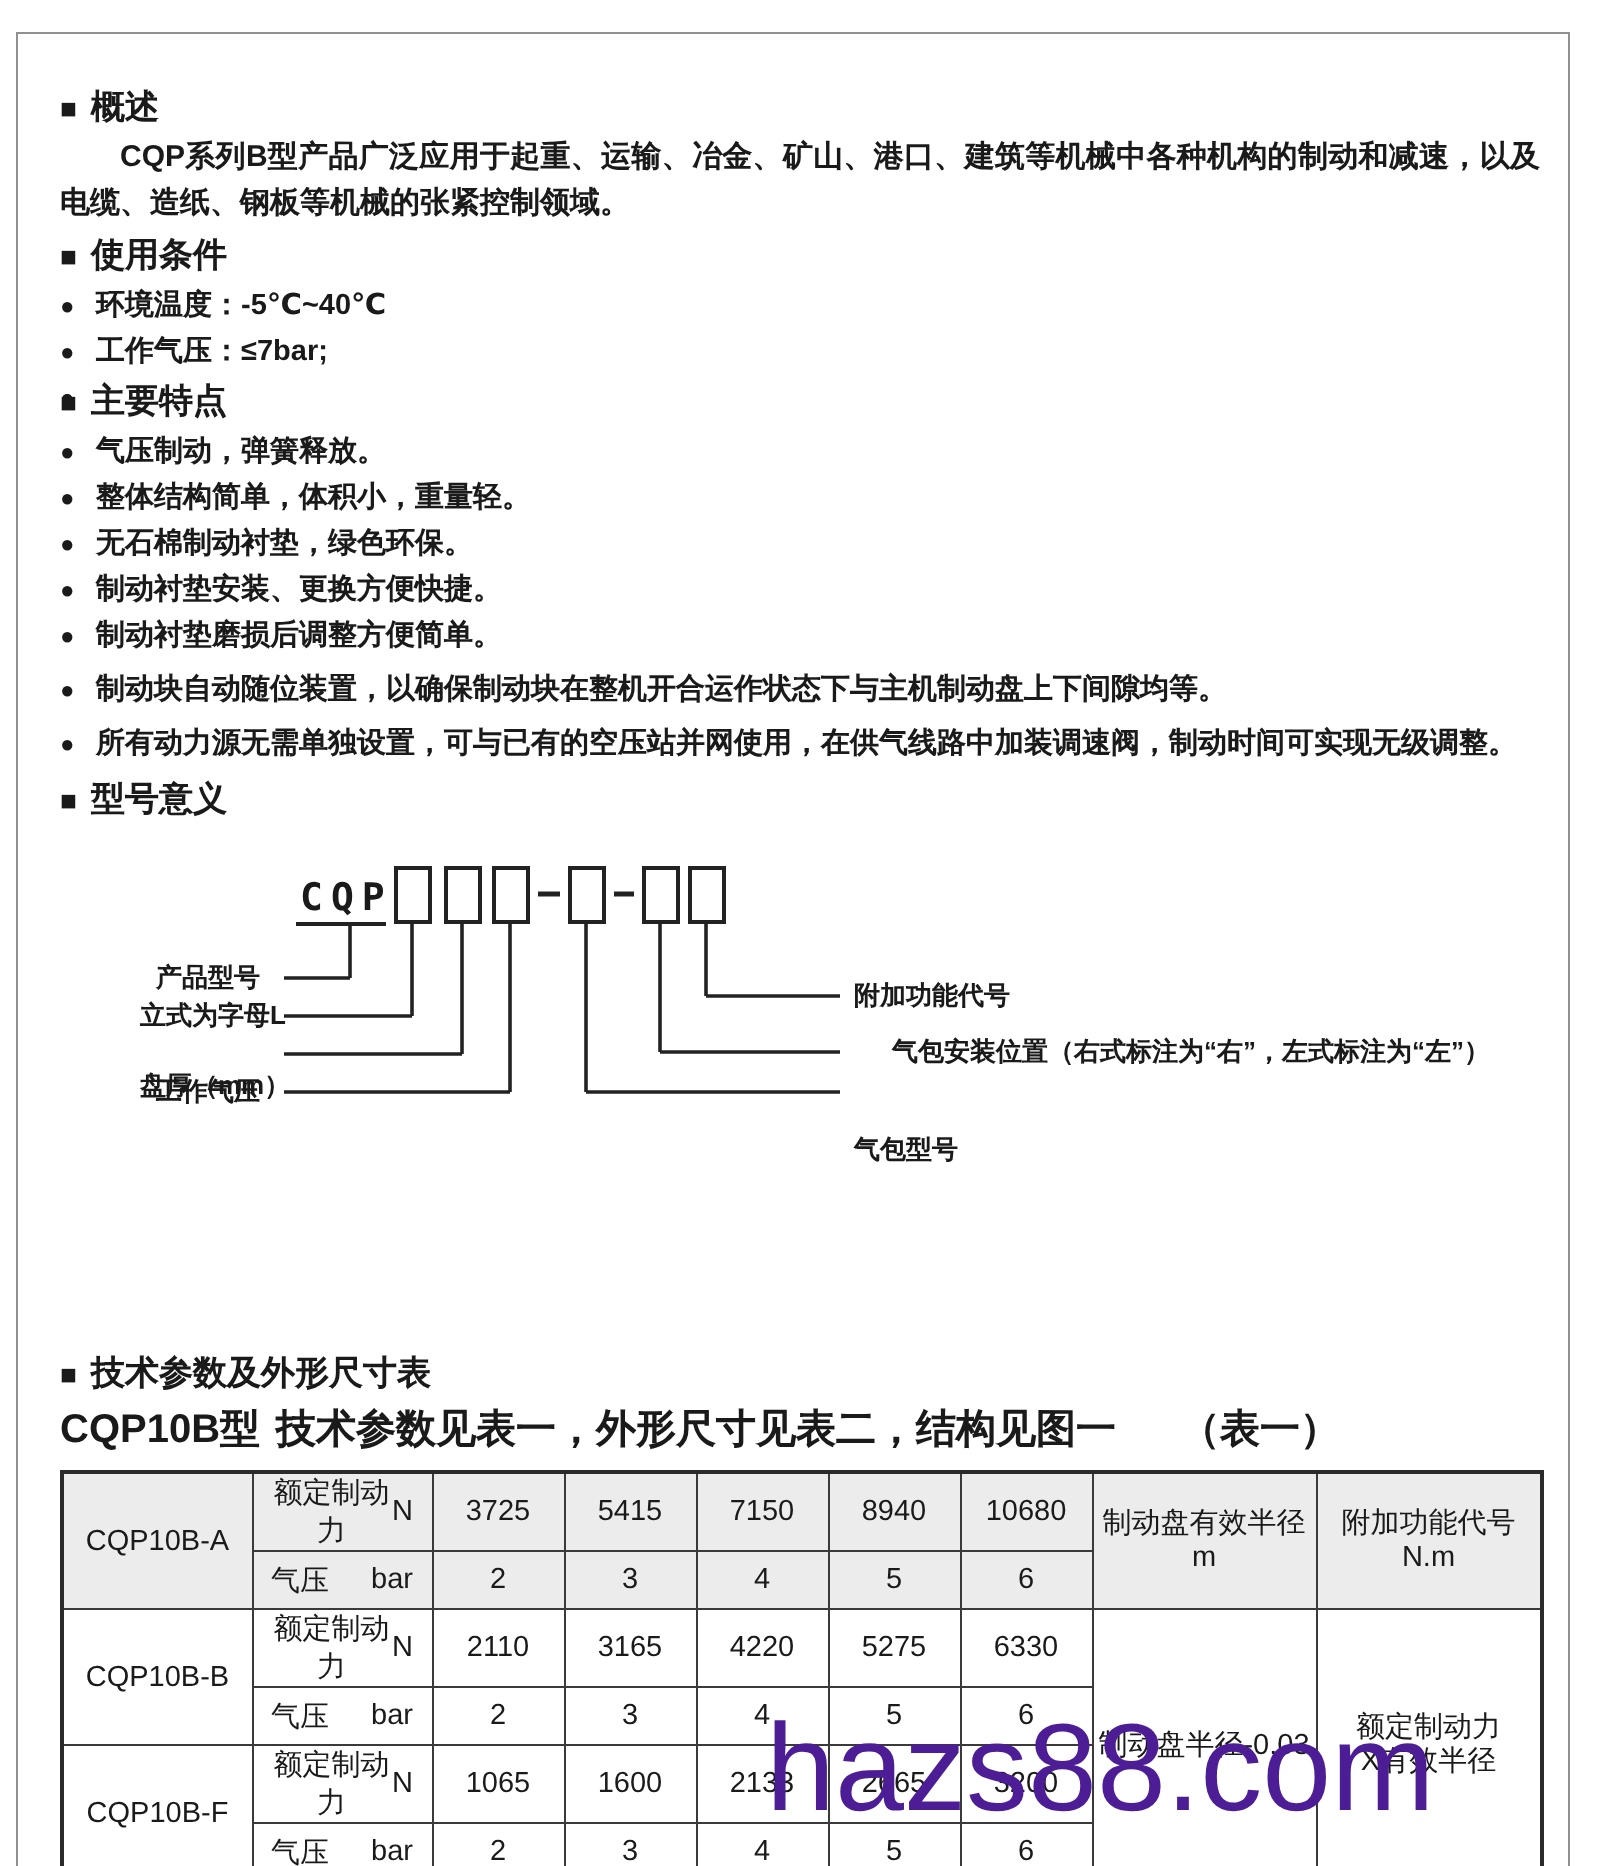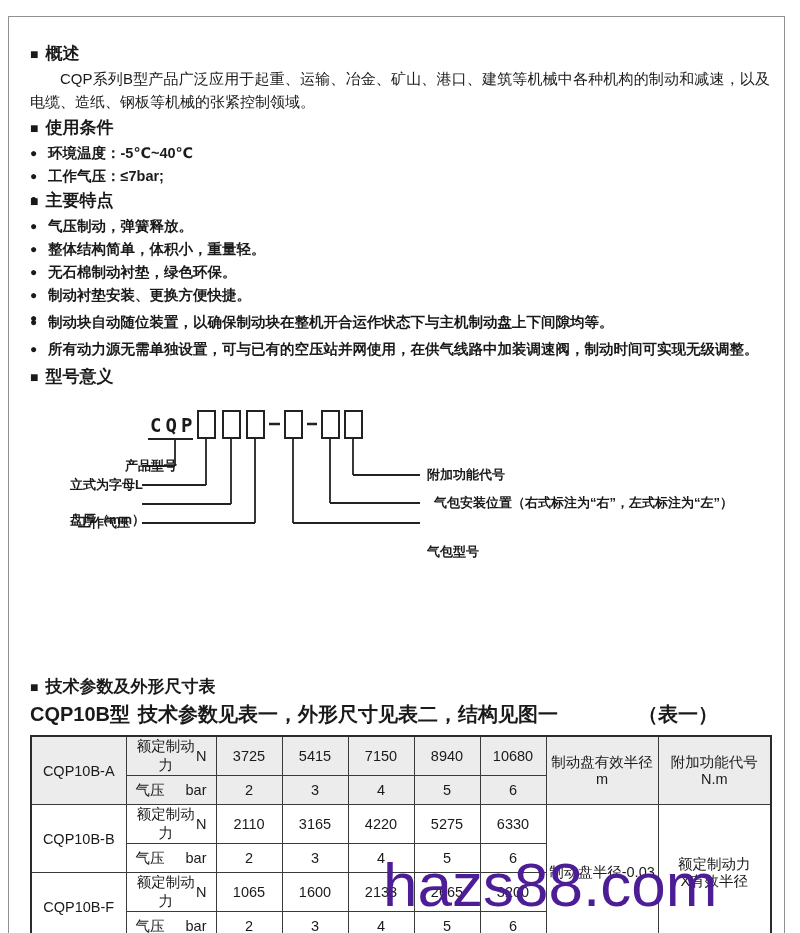--- a/index.html
+++ b/index.html
@@ -12,36 +12,36 @@
   .content{position:absolute;left:30px;top:30px;width:740px;}
 
   .sec{display:flex;align-items:center;gap:7px;font-size:17px;font-weight:700;
     line-height:22px;margin:0;}
   .sec .mk-sq{font-size:14px;line-height:22px;}
   .sec1{margin-top:13px;}
   .sec2{margin-top:4px;}
   .sec3{margin-top:2px;}
   .sec4{margin-top:5px;}
 
-  .para{font-size:15px;font-weight:400;line-height:23px;text-indent:2em;
+  .para{font-size:15px;font-weight:700;line-height:23px;text-indent:2em;
     text-align:justify;margin:2px 0 0 0;}
 
   ul.blist{list-style:none;margin:3px 0 0 0;padding:0;font-size:14.5px;font-weight:600;}
   ul.blist li{position:relative;padding-left:18px;line-height:23px;}
   ul.blist li .mk-b{position:absolute;left:0;top:0;font-size:12px;}
   ul.feat li.wrap2{margin-top:4px;}
 
   .diagram{position:relative;height:158px;margin-top:3px;}
   .diagram svg{position:absolute;left:0;top:0;}
   .dlab{position:absolute;font-size:13px;font-weight:600;line-height:17px;white-space:nowrap;}
 
   .tech{position:absolute;left:30px;top:676px;width:740px;}
   .subtitle{display:flex;align-items:baseline;gap:8px;font-size:20px;font-weight:600;
     margin-top:3px;}
-  .subtitle .tag{margin-left:auto;margin-right:52px;}
+  .subtitle .tag{margin-left:auto;margin-right:100px;}
 
   table.ttable{border-collapse:collapse;table-layout:fixed;width:740px;margin-top:7px;
     font-size:14.5px;border:2px solid #2b2b2b;}
   table.ttable td{border:1px solid #3a3a3a;height:28px;text-align:center;
     vertical-align:middle;padding:0;font-weight:500;}
   td.shade{background:#ececec;}
   td.sep{border-left:4px double #3a3a3a;}
   .pcell{display:flex;justify-content:space-between;align-items:center;padding:0 9px;}
   .twolines div{line-height:17px;}
 
@@ -74,21 +74,21 @@
 
   <div class="sec sec3">
     <span class="mk-sq">■</span>
     <span>主要特点</span>
   </div>
   <ul class="blist feat">
     <li><span class="mk-b">●</span><span>气压制动，弹簧释放。</span></li>
     <li><span class="mk-b">●</span><span>整体结构简单，体积小，重量轻。</span></li>
     <li><span class="mk-b">●</span><span>无石棉制动衬垫，绿色环保。</span></li>
     <li><span class="mk-b">●</span><span>制动衬垫安装、更换方便快捷。</span></li>
-    <li><span class="mk-b">●</span></li>
+    <li><span class="mk-b">●</span><span>制动衬垫磨损后调整方便简单。</span></li>
     <li class="wrap2"><span class="mk-b">●</span><span>制动块自动随位装置，以确保制动块在整机开合运作状态下与主机制动盘上下间隙均等。</span></li>
     <li class="wrap2"><span class="mk-b">●</span><span>所有动力源无需单独设置，可与已有的空压站并网使用，在供气线路中加装调速阀，制动时间可实现无级调整。</span></li>
   </ul>
 
   <div class="sec sec4">
     <span class="mk-sq">■</span>
     <span>型号意义</span>
   </div>
 
   <div class="diagram">
@@ -111,26 +111,26 @@
       <line x1="112" y1="113" x2="201" y2="113" stroke="#222" stroke-width="1.8"></line>
       <line x1="225" y1="47" x2="225" y2="132" stroke="#222" stroke-width="1.8"></line>
       <line x1="112" y1="132" x2="225" y2="132" stroke="#222" stroke-width="1.8"></line>
       <line x1="263" y1="47" x2="263" y2="132" stroke="#222" stroke-width="1.8"></line>
       <line x1="263" y1="132" x2="390" y2="132" stroke="#222" stroke-width="1.8"></line>
       <line x1="300" y1="47" x2="300" y2="112" stroke="#222" stroke-width="1.8"></line>
       <line x1="300" y1="112" x2="390" y2="112" stroke="#222" stroke-width="1.8"></line>
       <line x1="323" y1="47" x2="323" y2="84" stroke="#222" stroke-width="1.8"></line>
       <line x1="323" y1="84" x2="390" y2="84" stroke="#222" stroke-width="1.8"></line>
     </svg>
-    <div class="dlab" style="left:48px;top:66px;margin-left:47px;">产品型号</div>
+    <div class="dlab" style="left:48px;top:66px;">产品型号</div>
     <div class="dlab" style="left:40px;top:85px;">立式为字母L</div>
     <div class="dlab" style="left:40px;top:120px;">盘厚（mm）</div>
     <div class="dlab" style="left:48px;top:123px;">工作气压</div>
     <div class="dlab" style="left:397px;top:75px;">附加功能代号</div>
-    <div class="dlab" style="left:404px;top:103px;">气包安装位置（右式标注为“右”，左式标注为“左”）</div>
+    <div class="dlab" style="left:416px;top:103px;">气包安装位置（右式标注为“右”，左式标注为“左”）</div>
     <div class="dlab" style="left:397px;top:123px;margin-top:29px;">气包型号</div>
   </div>
 
 </div>
 
 <div class="tech">
   <div class="sec">
     <span class="mk-sq">■</span>
     <span>技术参数及外形尺寸表</span>
   </div>

